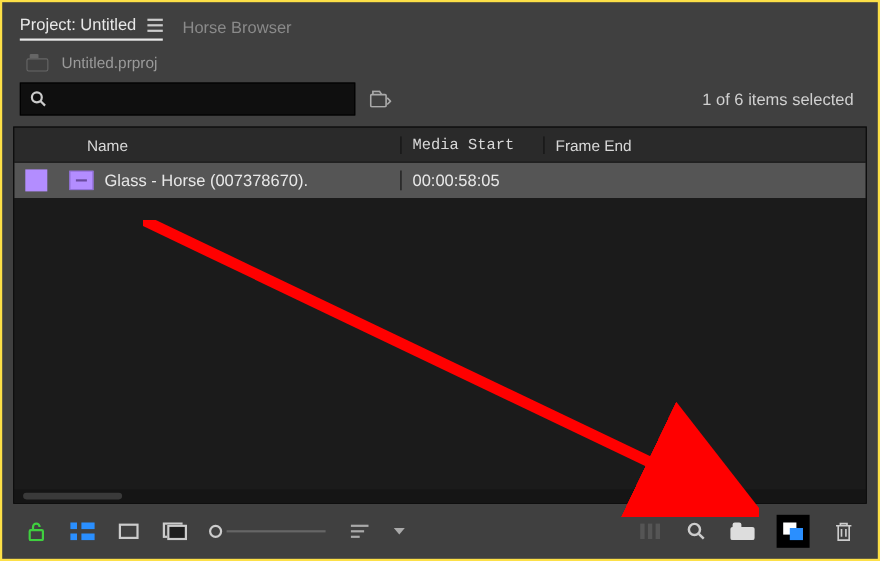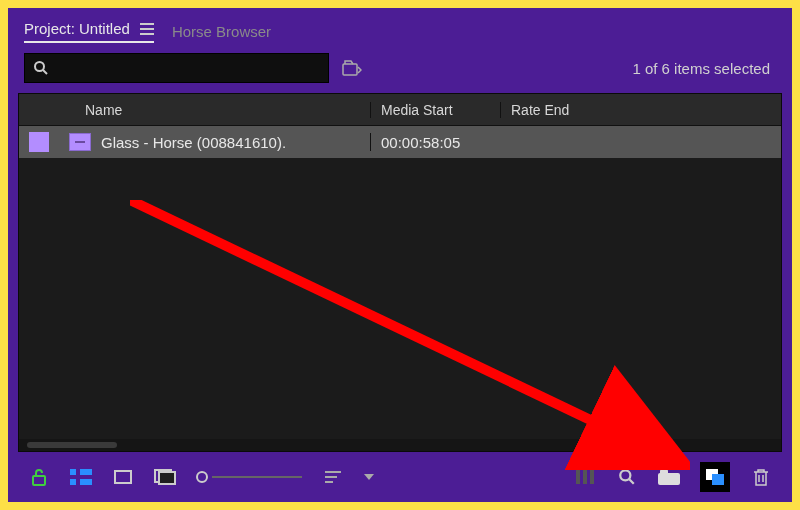--- a/index.html
+++ b/index.html
@@ -9,22 +9,22 @@
     background: #1a1a1a;
     font-family: 'Segoe UI', Arial, sans-serif;
     font-size: 14px;
     color: #cccccc;
     overflow: hidden;
     position: relative;
   }
   .panel {
     position: absolute;
     top: 0; left: 0; right: 0; bottom: 0;
-    border: 8px solid #fde047;
-    background: #4c1d95;
+    border: 2px solid #fde047;
+    background: #404040;
     display: flex;
     flex-direction: column;
     padding: 8px 10px 6px 10px;
   }
   
   .tabs {
     display: flex;
     gap: 18px;
     align-items: center;
     padding: 4px 6px 10px 6px;
@@ -122,21 +122,21 @@
     font-size: 14px;
   }
   .trow {
     background: #555555;
     color: #e8e8e8;
     font-size: 15px;
   }
   .col-chip { flex: 0 0 42px; padding-left: 10px; }
   .col-name { flex: 0 0 310px; border-right: 1px solid #111; padding-left: 8px; display: flex; align-items: flex-end; gap: 10px; overflow: hidden; }
   .col-fr   { flex: 0 0 190px; border-right: 1px solid #111; padding-left: 10px; display: flex; align-items: center; gap: 8px; }
-  .col-ms   { flex: 0 0 130px; border-right: 1px solid #111; padding-left: 10px; }
+  .col-ms   { flex: 0 0 130px; border-right: 1px solid #111; padding-left: 10px; font-family: Liberation Mono, monospace; }
   .col-me   { flex: 1; padding-left: 10px; }
   .thead .col-name { padding-left: 24px; }
   .chev-up {
     display: inline-block;
     width: 0; height: 0;
     border-left: 5px solid transparent;
     border-right: 5px solid transparent;
     border-bottom: 7px solid #ddd;
   }
   .chip {
@@ -285,20 +285,24 @@
           <span></span>
           <span></span>
           <span></span>
         </span>
     </div>
     <div class="tab">
       <span>Horse Browser</span>
     </div>
   </div>
 
+  <div class="proj-row">
+    <span class="bin-icon"></span>
+    <span>Untitled.prproj</span>
+  </div>
 
   <div class="search-row">
     <div class="search-box">
       <svg width="16" height="16" viewBox="0 0 16 16" fill="none" stroke="#ccc" stroke-width="2">
           <circle cx="6.5" cy="6.5" r="4.5"></circle>
           <line x1="10" y1="10" x2="14" y2="14"></line>
         </svg>
     </div>
     <span class="ic funnel-icon">
       <svg width="20" height="16" viewBox="0 0 20 16" fill="none" stroke="#aaa" stroke-width="1.5">
@@ -311,29 +315,29 @@
     <span class="sel-text">1 of 6 items selected</span>
   </div>
 
   <div class="table-wrap">
     <div class="thead">
       <div class="col-chip"></div>
       <div class="col-name">
           <span>Name</span>
         </div>
       <div class="col-ms"><span>Media Start</span></div>
-      <div class="col-me"><span>Rate End</span></div>
+      <div class="col-me"><span>Frame End</span></div>
     </div>
     <div class="trow">
       <div class="col-chip">
           <div class="chip"></div>
         </div>
       <div class="col-name">
         <span class="clip-icon"></span>
-        <span>Glass - Horse (008841610).</span>
+        <span>Glass - Horse (007378670).</span>
       </div>
       <div class="col-me"><span>00:00:58:05</span></div>
     </div>
     <div class="tbody-fill"></div>
     <div class="hscroll">
       <div class="hscroll-thumb"></div>
     </div>
   </div>
 
   <div class="footer">

